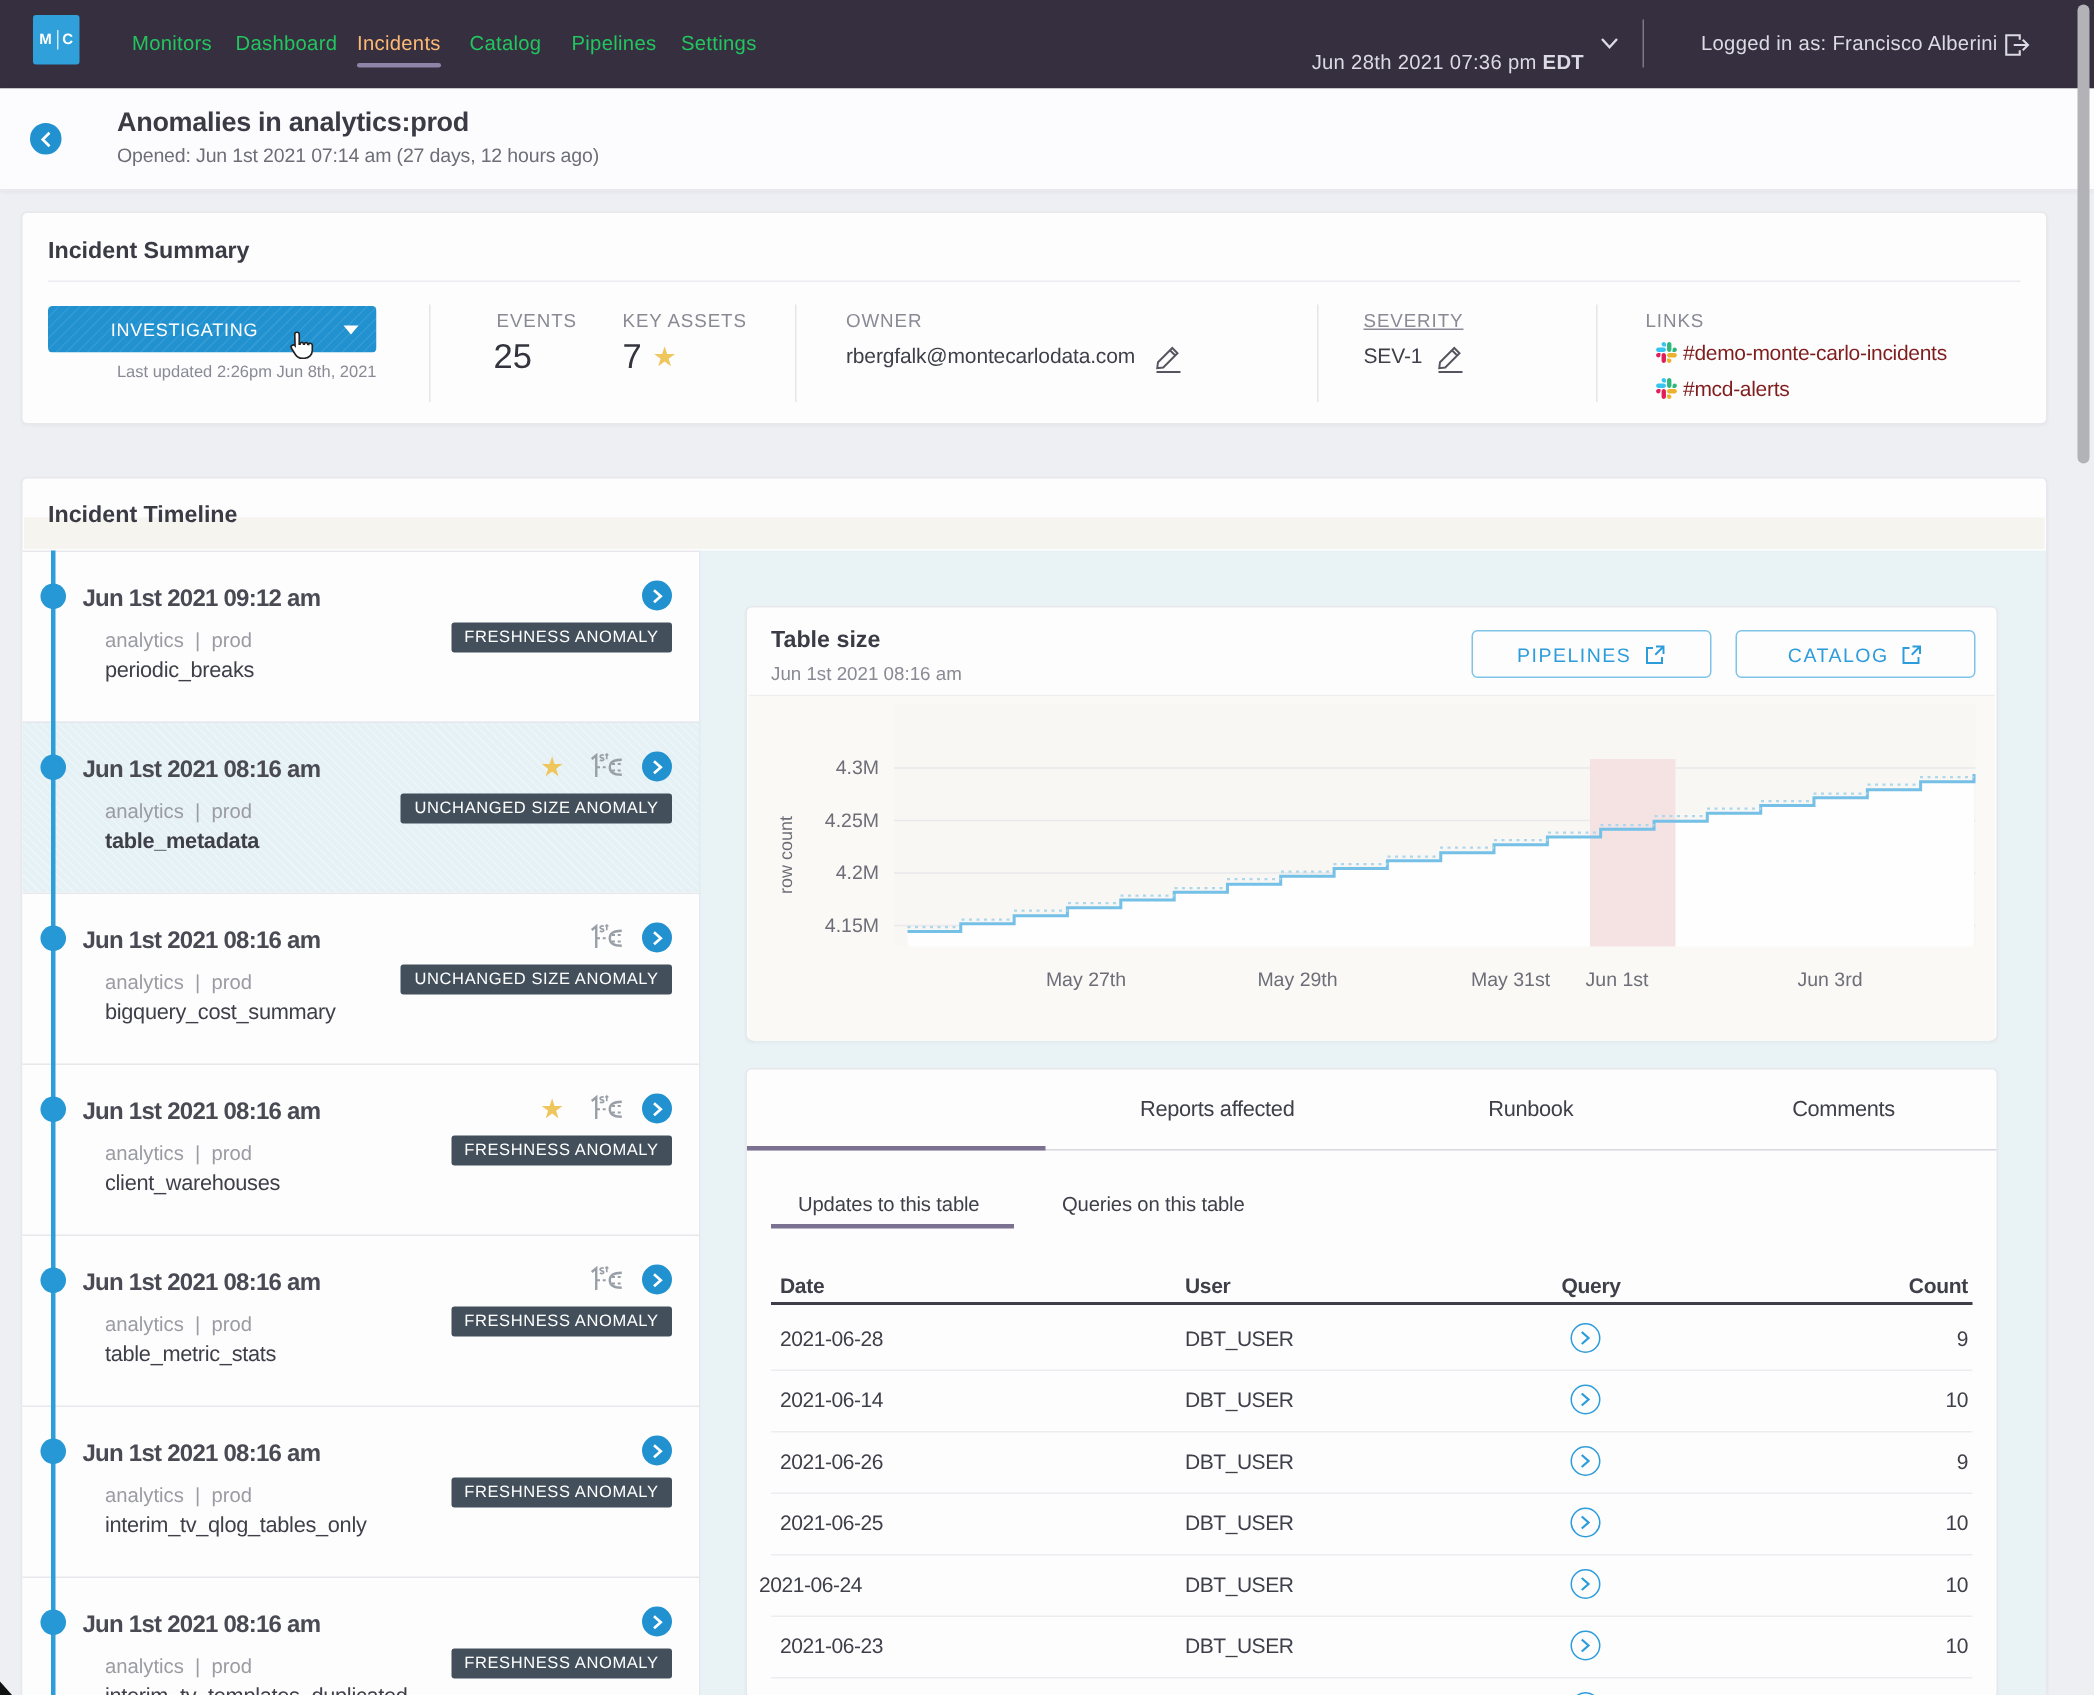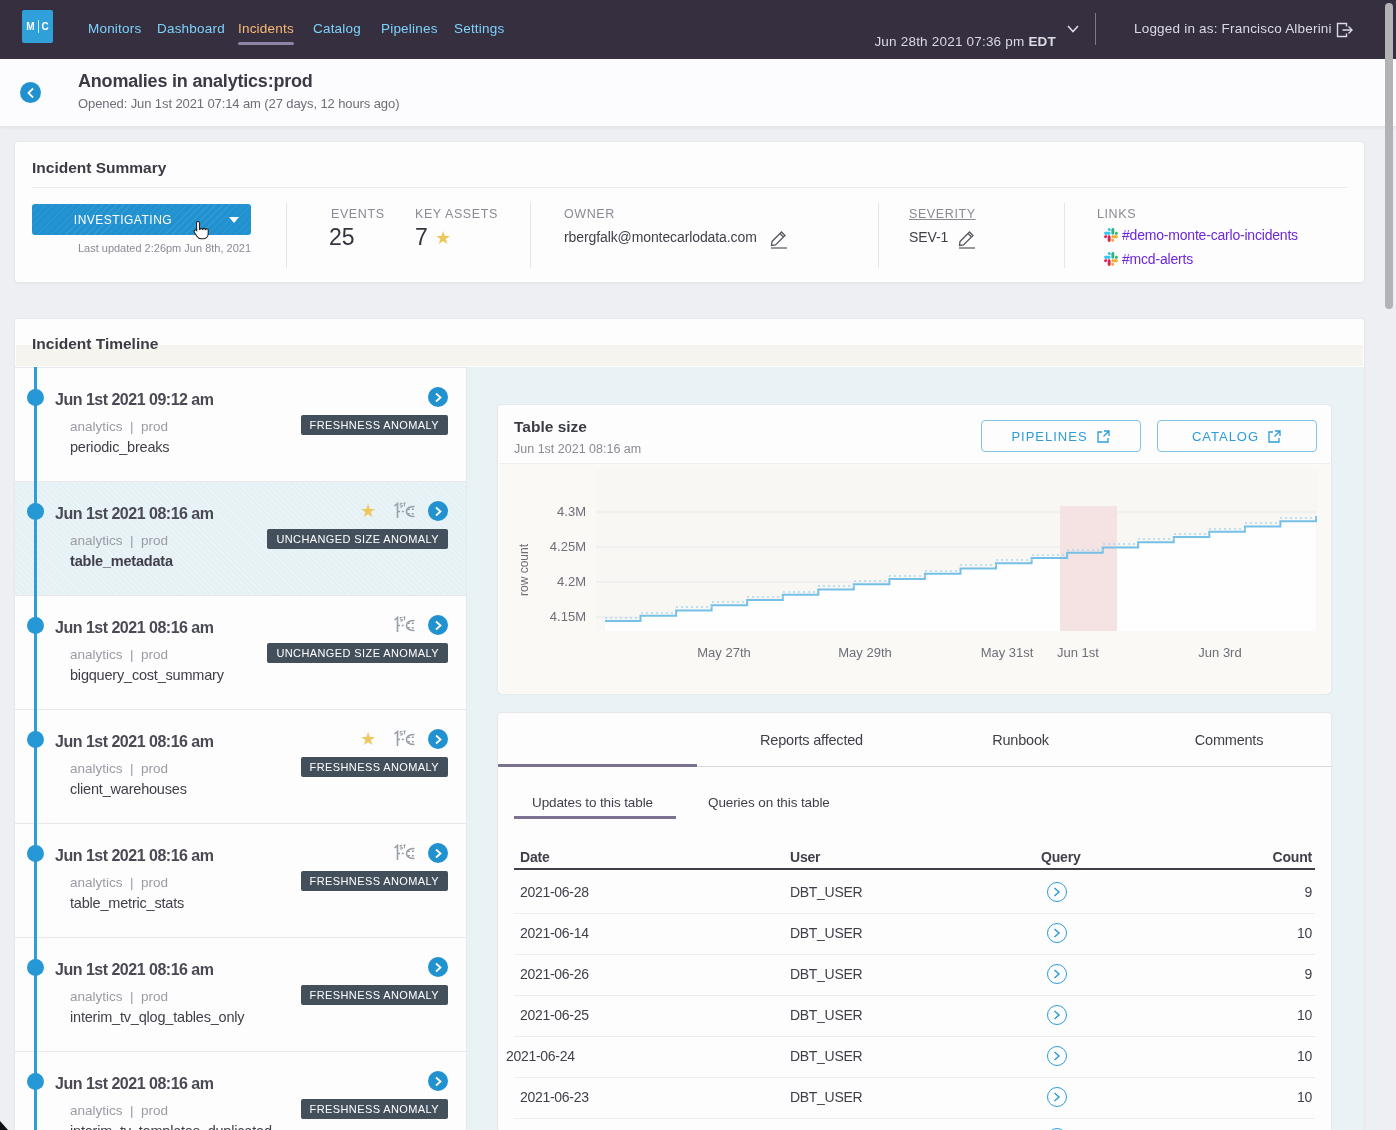--- a/index.html
+++ b/index.html
@@ -4,21 +4,21 @@
 <style>
 * { margin:0; padding:0; box-sizing:border-box; }
 html,body { width:1396px; height:1130px; overflow:hidden; }
 body { font-family:"Liberation Sans", sans-serif; background:#edeff3; position:relative; }
 .abs { position:absolute; }
 
 
 .nav { position:absolute; left:0; top:0; width:1396px; height:59px; background:#352f40; }
 .logo { position:absolute; left:22px; top:10px; width:31px; height:33px; background:#2fa0d9; border-radius:2px; display:flex; align-items:center; justify-content:center; color:#fff; font-size:10px; font-weight:bold; letter-spacing:0; }
 .logo .bar { display:inline-block; width:1px; height:13px; background:#cfe8f5; margin:0 3px; }
-.navitem { position:absolute; top:21px; white-space:nowrap; color:#7dd3fc; font-size:13.5px; letter-spacing:0.2px; }
+.navitem { position:absolute; top:21px; white-space:nowrap; color:#22c55e; font-size:13.5px; letter-spacing:0.2px; }
 .navitem.active { color:#fdba74; }
 .nav-underline { position:absolute; height:3px; background:#8d84a8; border-radius:2px; }
 .navright { color:#dcdae3; font-size:13.5px; letter-spacing:0.2px; }
 
 
 .header { position:absolute; left:0; top:59px; width:1396px; height:68px; background:#fcfbfd; border-bottom:1px solid #e7e7ec; box-shadow:0 1px 3px rgba(40,40,60,0.06); }
 .backbtn { position:absolute; left:20px; top:82px; width:21px; height:21px; border-radius:50%; background:#2191d0; display:flex; align-items:center; justify-content:center; }
 .h-title { position:absolute; left:78px; top:71px; font-size:18px; font-weight:bold; color:#3b3b45; letter-spacing:-0.2px; }
 .h-sub { position:absolute; left:78px; top:96px; font-size:13px; color:#6e6e78; letter-spacing:-0.1px; }
 
@@ -29,21 +29,21 @@
 .sum-title { position:absolute; left:17px; top:17px; font-size:15.5px; font-weight:bold; color:#3b3b45; }
 .sum-div { position:absolute; left:17px; right:17px; top:45px; height:1px; background:#ececf0; }
 .vdiv { position:absolute; width:1px; background:#e5e5ea; top:61px; height:65px; }
 .lbl { position:absolute; font-size:12.5px; color:#8a8a94; letter-spacing:0.6px; }
 .big { position:absolute; font-size:23px; color:#34343e; }
 .val { position:absolute; font-size:14px; color:#3f3f49; letter-spacing:-0.1px; }
 .invest { position:absolute; left:17px; top:62px; width:219px; height:31px; background:#2191d0; border-radius:3px; color:#fff; background-image:repeating-linear-gradient(135deg, rgba(255,255,255,0.08) 0 1px, transparent 1px 5px); }
 .invest .txt { position:absolute; left:0; right:37px; top:9px; text-align:center; font-size:12px; letter-spacing:0.5px; }
 .invest .caret { position:absolute; right:12px; top:13px; width:0; height:0; border-left:5px solid transparent; border-right:5px solid transparent; border-top:6px solid #fff; }
 .lastupd { position:absolute; left:17px; top:100px; width:219px; text-align:right; font-size:11px; color:#8a8a96; }
-.slink { position:absolute; font-size:14px; color:#6d28d9; letter-spacing:-0.2px; }
+.slink { position:absolute; font-size:14px; color:#7f1d1d; letter-spacing:-0.2px; }
 
 
 .tl-title { position:absolute; left:17px; top:16px; font-size:15.5px; font-weight:bold; color:#3b3b45; }
 .cyan { position:absolute; left:451px; top:48px; right:0; bottom:0; background:#e9f3f6; border-left:1px solid #e2ecef; }
 .entry { position:absolute; left:0; width:451px; height:114px; border-top:1px solid #e8e8ec; background:#fdfdfe; }
 .entry.sel { background:#e5f1f5; background-image:repeating-linear-gradient(45deg, rgba(255,255,255,0.25) 0 1px, transparent 1px 4px); }
 .tline { position:absolute; left:19px; top:48px; width:3px; bottom:0; background:#2e9ed8; z-index:2; }
 .dot { position:absolute; left:12px; width:17px; height:17px; border-radius:50%; background:#2598d5; z-index:3; }
 .edate { position:absolute; left:40px; font-size:16px; color:#4a4a54; font-weight:bold; letter-spacing:-0.5px; white-space:nowrap; }
 .etags { position:absolute; left:55px; font-size:13.5px; color:#9b9ba4; white-space:nowrap; }

